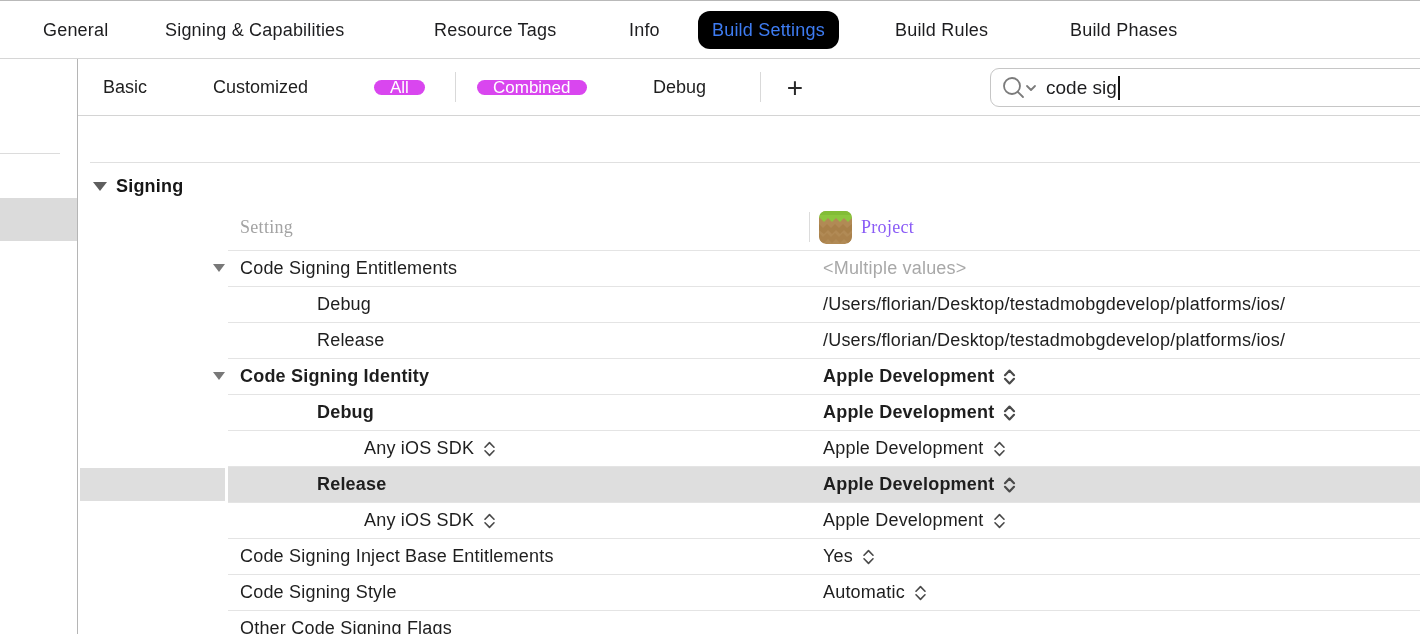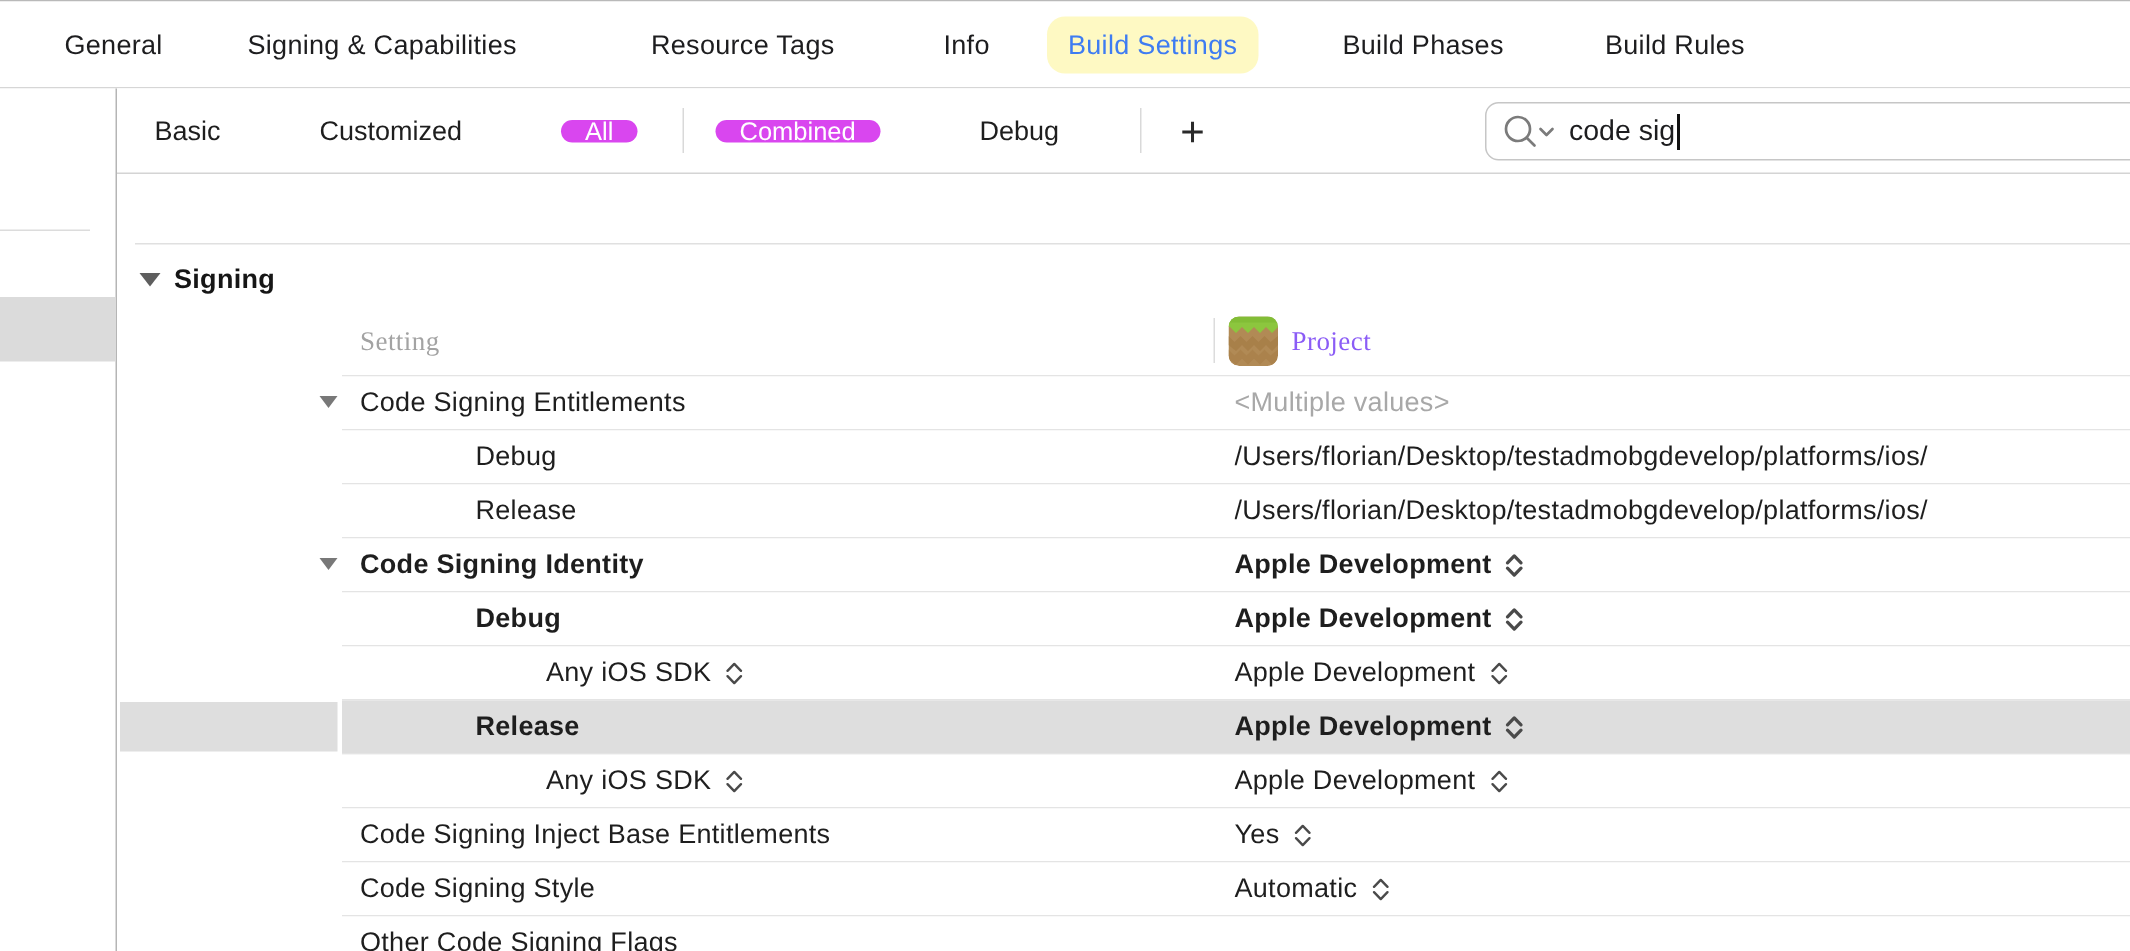--- a/index.html
+++ b/index.html
@@ -6,21 +6,21 @@
   html,body { width:1420px; height:634px; overflow:hidden; background:#fff;
     font-family:"Liberation Sans","DejaVu Sans",sans-serif; color:#1e1e1e; }
   .app { position:relative; width:1420px; height:634px; border-top:1px solid #b9b9b9; }
 
   
   .tabbar { position:absolute; left:0; top:0; width:1420px; height:58px; background:#fff;
     border-bottom:1px solid #d6d6d6;text-align:center; }
   .tab { position:absolute; top:10px; height:38px; display:flex; align-items:center;
     padding:0 14px; border-radius:12px; font-size:18px; letter-spacing:.2px; color:#1d1d1f;
     white-space:nowrap; cursor:default; }
-  .tab.active { background:#fef9c3; color:#3e7cf2; }
+  .tab.active { background:#000000; color:#3e7cf2; }
   .tab:nth-child(1){left:29px} .tab:nth-child(2){left:151px} .tab:nth-child(3){left:420px}
   .tab:nth-child(4){left:615px} .tab:nth-child(5){left:698px} .tab:nth-child(6){left:881px}
   .tab:nth-child(7){left:1056px}
 
   
   .sidebar { position:absolute; left:0; top:58px; width:78px; bottom:0; background:#fff;
     border-right:1px solid #b5b5b5; }
   .sidebar-line { position:absolute; left:0; top:94px; width:60px; height:1px; background:#dcdcdc; }
   .sidebar-selection { position:absolute; left:0; top:139px; width:77px; height:43px; background:#dbdbdb; }
 
@@ -87,22 +87,22 @@
 <body>
 
 <div class="app">
 
   <div class="tabbar">
       <div class="tab">General</div>
       <div class="tab">Signing &amp; Capabilities</div>
       <div class="tab">Resource Tags</div>
       <div class="tab">Info</div>
       <div class="tab active">Build Settings</div>
+      <div class="tab">Build Rules</div>
       <div class="tab">Build Phases</div>
-      <div class="tab">Build Rules</div>
     </div>
 
   <div class="sidebar">
     <div class="sidebar-line"></div>
     <div class="sidebar-selection"></div>
   </div>
 
   <div class="main">
 
     <div class="toolbar">

